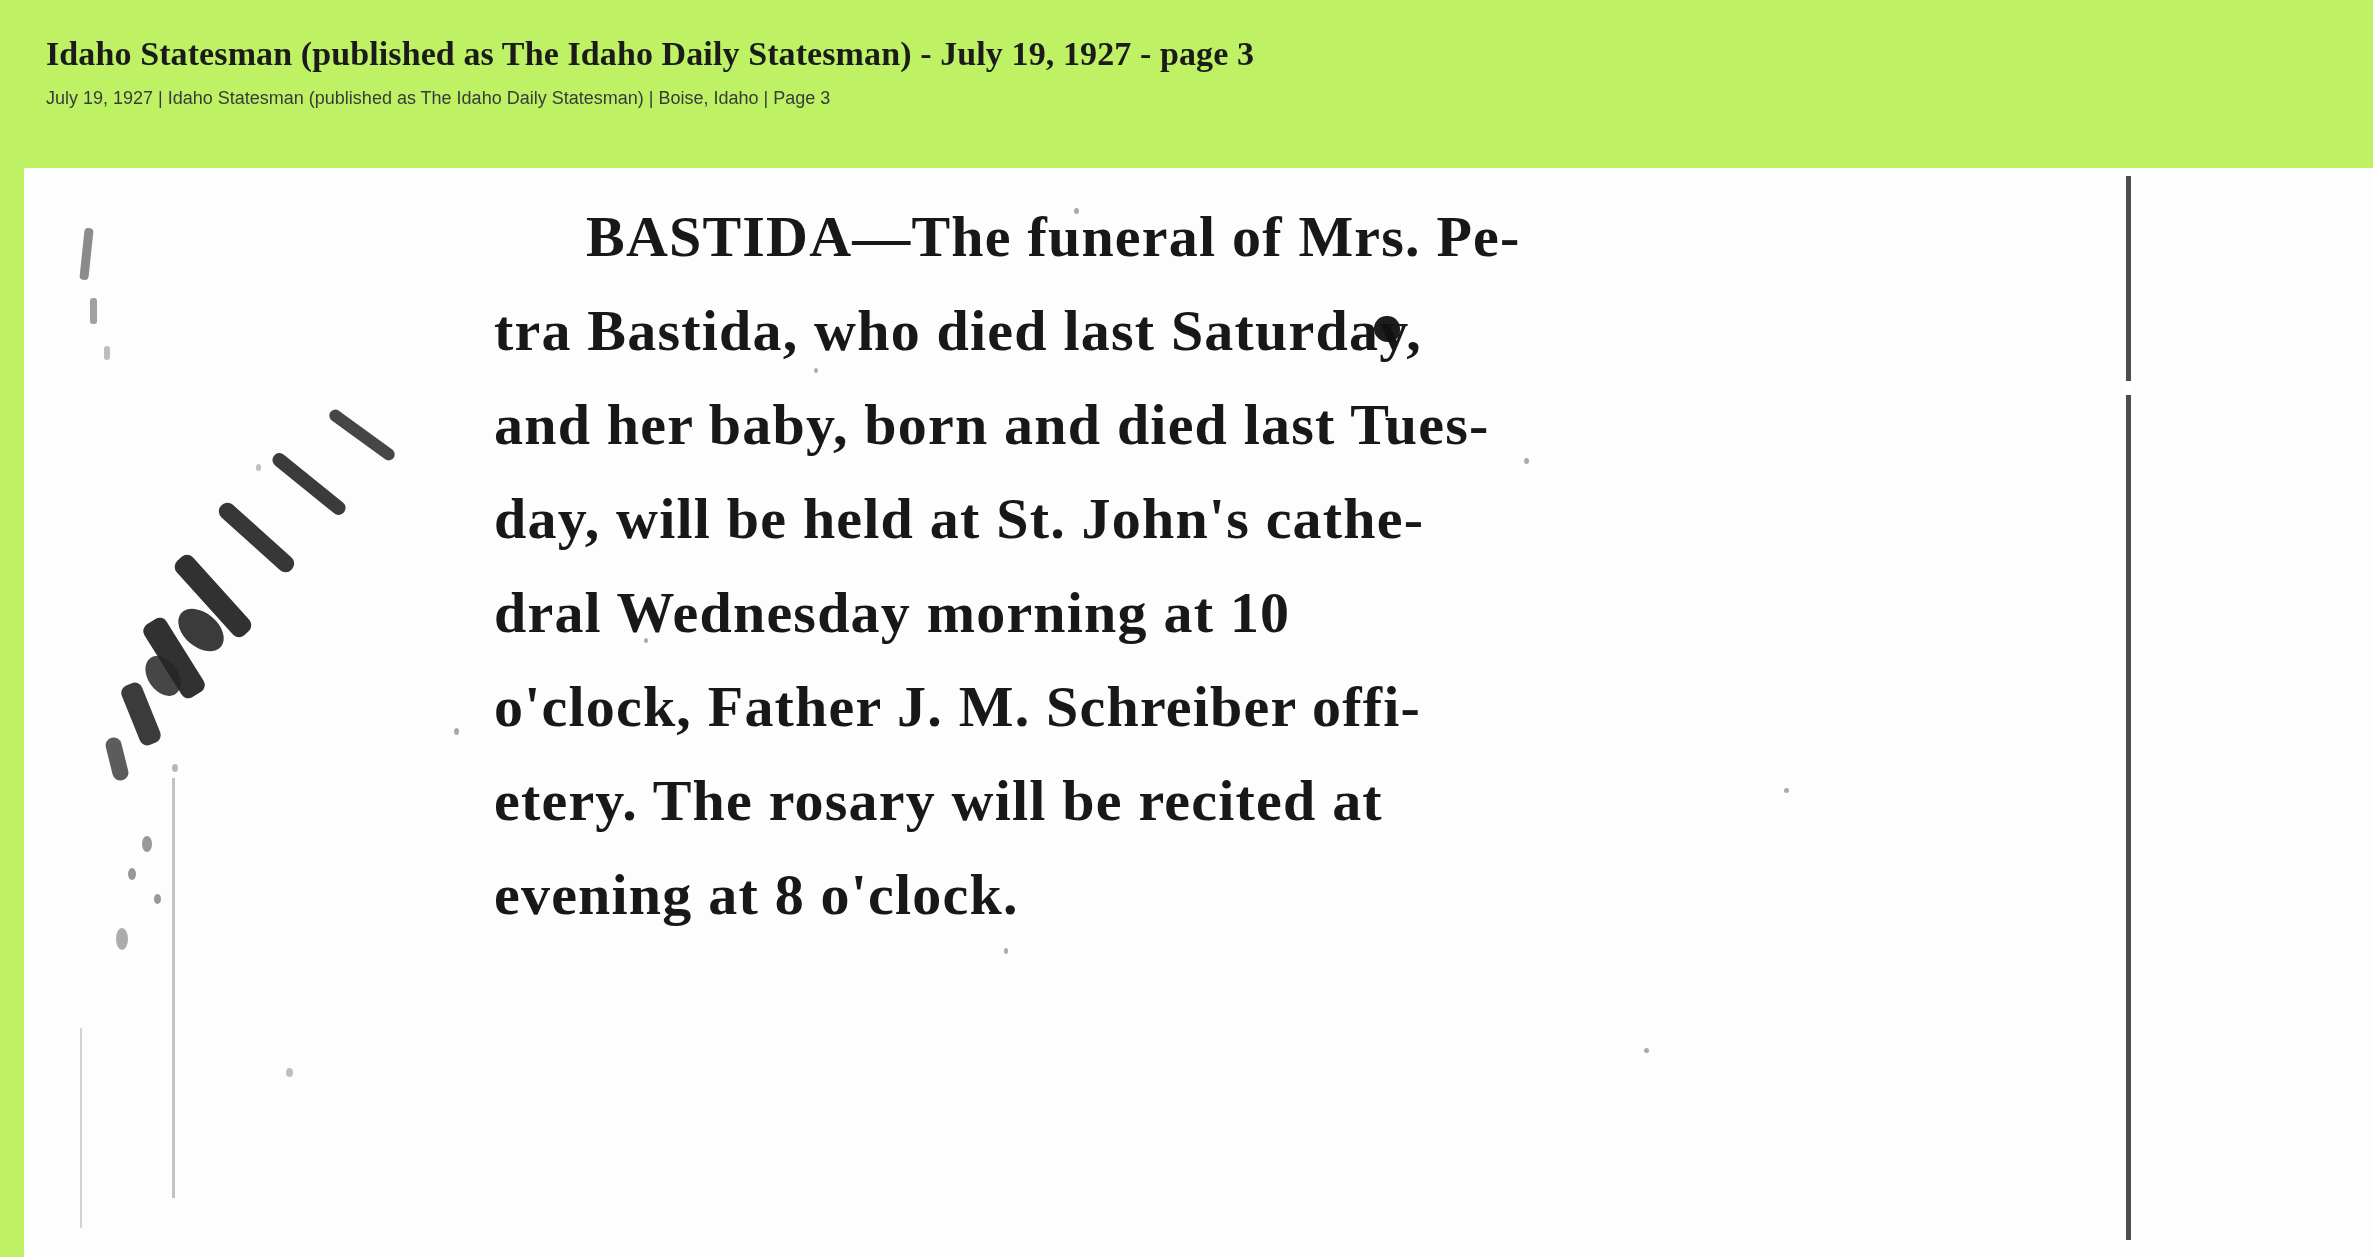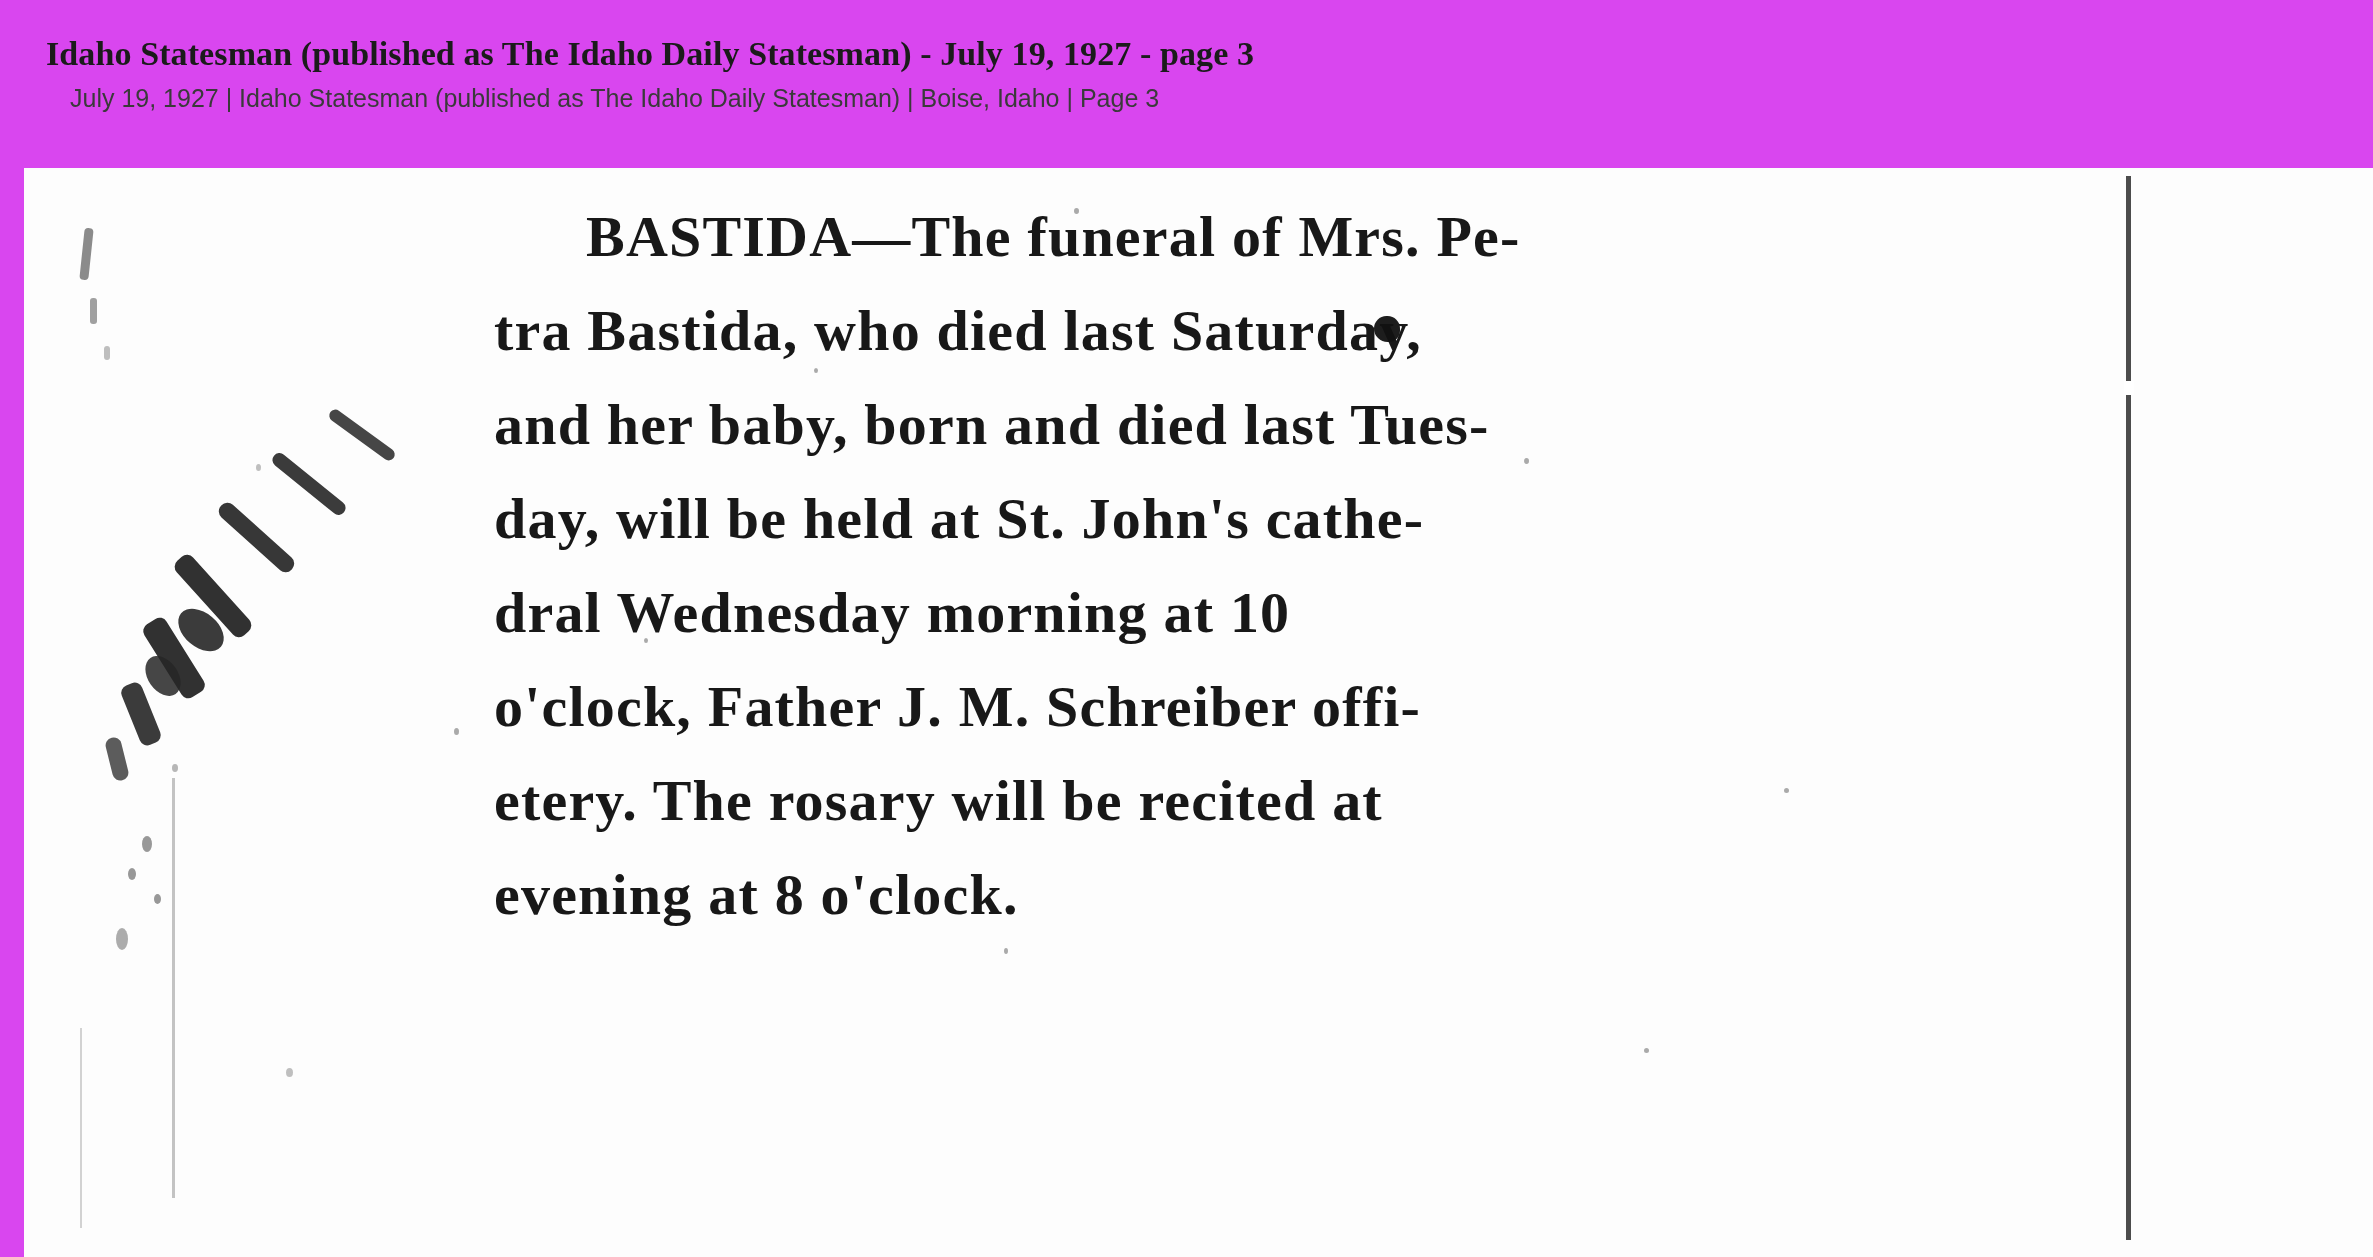--- a/index.html
+++ b/index.html
@@ -12,21 +12,21 @@
     height: 1257px;
     overflow: hidden;
     font-family: "Liberation Sans", sans-serif;
     color: #1a1a1a;
   }
 
   .page {
     position: relative;
     width: 2373px;
     height: 1257px;
-    background: #d946ef;
+    background: #bef264;
   }
 
   
   .header {
     position: absolute;
     left: 46px;
     top: 34px;
     width: 2280px;
   }
   .header-title {
@@ -34,25 +34,24 @@
     font-weight: bold;
     font-size: 34px;
     line-height: 40px;
     color: #1b1b1b;
     letter-spacing: 0.1px;
     white-space: nowrap;
   }
   .header-sub {
     margin-top: 9px;
     font-family: "Liberation Sans", sans-serif;
-    font-size: 25px;
+    font-size: 18px;
     line-height: 30px;
     color: #3a3a3a;
     white-space: nowrap;
-    margin-left: 24px;
   }
 
   
   .clipping {
     position: absolute;
     left: 0px;
     top: 168px;
     width: 2373px;
     height: 1089px;
     background: #ffffff;

